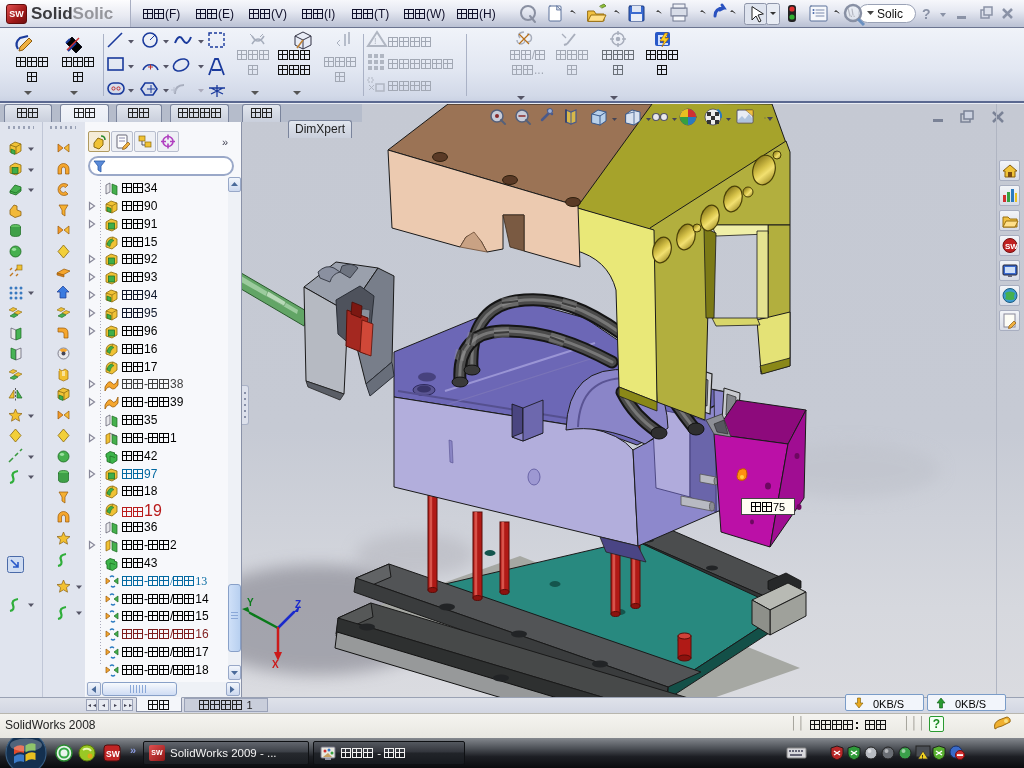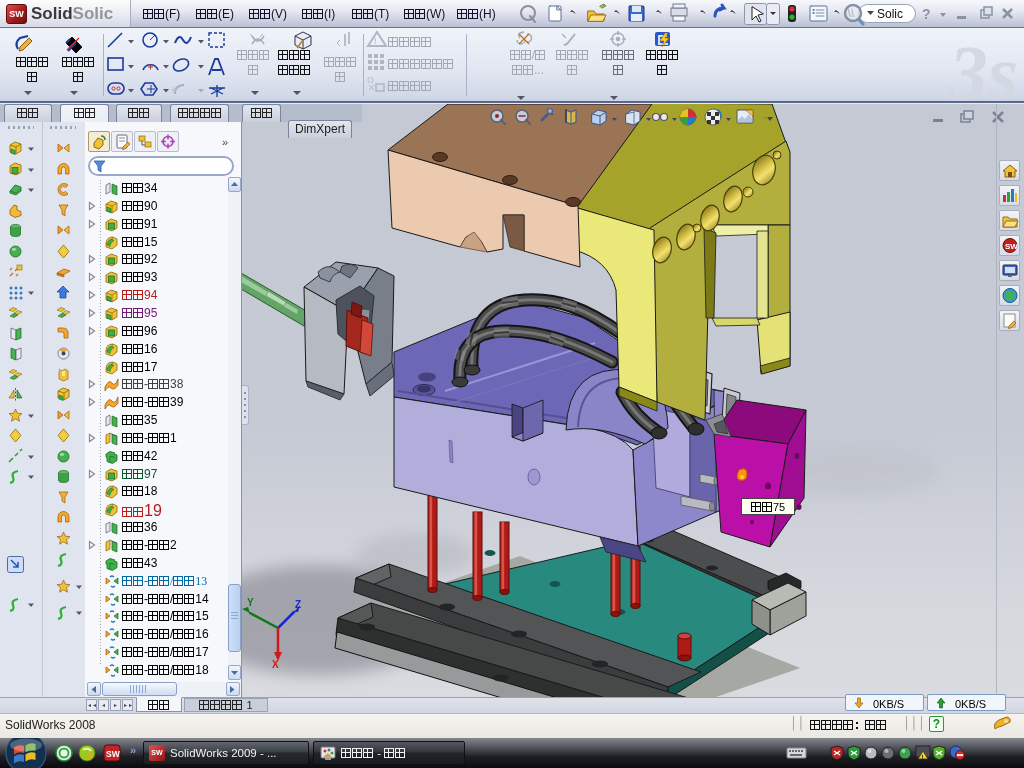--- a/index.html
+++ b/index.html
@@ -76,21 +76,20 @@
 <text x="37" y="17" font-size="12" fill="#111" font-family="Liberation Sans">Solic</text>
 <text x="82" y="18" font-size="14" font-weight="bold" fill="#8a92a6">?</text>
 <path d="M100 12 l6 0 -3 4 z" fill="#8a92a6"></path>
 <rect x="117" y="15" width="9" height="3" fill="#8a92a6"></rect>
 <rect x="141" y="9" width="8" height="8" fill="none" stroke="#8a92a6" stroke-width="1.5"></rect>
         <rect x="144" y="6" width="8" height="8" fill="#dde1ec" stroke="#8a92a6" stroke-width="1.5"></rect>
 <path d="M163 8 l9 9 m0 -9 l-9 9" stroke="#8a92a6" stroke-width="2.5"></path>
 </svg>
 </div>
 <div class="abs" style="left:0;top:28px;width:1024px;height:75px;background:linear-gradient(180deg,#f0f3f9 0%,#e2e7f2 55%,#d2d9e8 90%,#c8d0e2 100%);">
-<div class="abs" style="right:6px;top:0px;font-size:78px;font-weight:bold;font-style:italic;color:#d3d8e3;font-family:'Liberation Serif',serif;">3s</div>
 <svg class="abs" style="left:10px;top:5px" width="90" height="22" viewBox="0 0 90 22">
 <path d="M8 16 q-4 -6 2 -11 l8 -2" fill="none" stroke="#1a3a9c" stroke-width="2.2"></path>
 <path d="M10 14 l9 -9 3 3 -9 9 -4 1 z" fill="#f0b040" stroke="#8a5a10" stroke-width="1"></path>
 <path d="M62 4 l10 10 -6 6 -10 -10 z" fill="#223; " stroke="#112"></path>
 <path d="M60 6 l-4 4 m2 8 l8 -8" stroke="#1a3a9c" stroke-width="2"></path>
 <path d="M57 17 l12 -12" stroke="#d03030" stroke-width="1.4"></path>
 </svg>
       <div class="abs" style="left:8px;top:27px;width:48px;text-align:center;font-size:12px;color:#111;line-height:15px;"><i class="z"></i><i class="z"></i><i class="z"></i><br><i class="z"></i></div>
       <div class="abs" style="left:54px;top:27px;width:48px;text-align:center;font-size:12px;color:#111;line-height:15px;"><i class="z"></i><i class="z"></i><i class="z"></i><br><i class="z"></i></div>
       <svg class="abs" style="left:22px;top:61px" width="70" height="8" viewBox="0 0 70 8">
@@ -486,30 +485,30 @@
     </svg>
     <div class="abs" style="left:122px;top:270px;font-size:12px;color:#000;white-space:nowrap;"><i class="z"></i><i class="z"></i>93</div>
     <svg class="abs" style="left:88px;top:290px" width="8" height="10" viewBox="0 0 8 10">
       <path d="M1.5 1.5 l5 3.5 -5 3.5 z" fill="none" stroke="#889" stroke-width="1.2"></path>
     </svg>
     <svg class="abs" style="left:104px;top:288px" width="15" height="15" viewBox="0 0 15 15">
       <path d="M2 5 l5 -3 6 2 0 7 -5 3 -6 -2 z" fill="#f0c235" stroke="#8a6a10" stroke-width=".8"></path>
       <path d="M2 5 l6 2 5 -3 m-5 3 l0 7" fill="none" stroke="#8a6a10" stroke-width=".7"></path>
       <path d="M3 8 l4 1.5 0 4 -4 -1.5 z" fill="#3fae4a" stroke="#1a6a20" stroke-width=".6"></path>
     </svg>
-    <div class="abs" style="left:122px;top:288px;font-size:12px;color:#b91c1c;white-space:nowrap;"><i class="z"></i><i class="z"></i>94</div>
+    <div class="abs" style="left:122px;top:288px;font-size:12px;color:#0f172a;white-space:nowrap;"><i class="z"></i><i class="z"></i>94</div>
     <svg class="abs" style="left:88px;top:308px" width="8" height="10" viewBox="0 0 8 10">
       <path d="M1.5 1.5 l5 3.5 -5 3.5 z" fill="none" stroke="#889" stroke-width="1.2"></path>
     </svg>
     <svg class="abs" style="left:104px;top:306px" width="15" height="15" viewBox="0 0 15 15">
       <path d="M2 5 l5 -3 6 2 0 7 -5 3 -6 -2 z" fill="#f0c235" stroke="#8a6a10" stroke-width=".8"></path>
       <path d="M2 5 l6 2 5 -3 m-5 3 l0 7" fill="none" stroke="#8a6a10" stroke-width=".7"></path>
       <path d="M3 8 l4 1.5 0 4 -4 -1.5 z" fill="#3fae4a" stroke="#1a6a20" stroke-width=".6"></path>
     </svg>
-    <div class="abs" style="left:122px;top:306px;font-size:12px;color:#701a75;white-space:nowrap;"><i class="z"></i><i class="z"></i>95</div>
+    <div class="abs" style="left:122px;top:306px;font-size:12px;color:#0f172a;white-space:nowrap;"><i class="z"></i><i class="z"></i>95</div>
     <svg class="abs" style="left:88px;top:326px" width="8" height="10" viewBox="0 0 8 10">
       <path d="M1.5 1.5 l5 3.5 -5 3.5 z" fill="none" stroke="#889" stroke-width="1.2"></path>
     </svg>
     <svg class="abs" style="left:104px;top:324px" width="15" height="15" viewBox="0 0 15 15">
       <path d="M2 5 l5 -3 6 2 0 7 -5 3 -6 -2 z" fill="#f0c235" stroke="#8a6a10" stroke-width=".8"></path>
       <rect x="4.5" y="6" width="6" height="6" fill="#3fae4a" stroke="#1a6a20" stroke-width=".7"></rect>
     </svg>
     <div class="abs" style="left:122px;top:324px;font-size:12px;color:#000;white-space:nowrap;"><i class="z"></i><i class="z"></i>96</div>
     <svg class="abs" style="left:104px;top:342px" width="15" height="15" viewBox="0 0 15 15">
       <path d="M2 9 q0 -7 7 -7 l4 2 0 6 -5 4 -6 -2 z" fill="#f0c235" stroke="#8a6a10" stroke-width=".8"></path>
@@ -556,21 +555,21 @@
       <path d="M6 7 l5 1.5 m-5 -1.5 l0 7" fill="none" stroke="#1a6a20" stroke-width=".7"></path>
     </svg>
     <div class="abs" style="left:122px;top:449px;font-size:12px;color:#000;white-space:nowrap;"><i class="z"></i><i class="z"></i>42</div>
     <svg class="abs" style="left:88px;top:469px" width="8" height="10" viewBox="0 0 8 10">
       <path d="M1.5 1.5 l5 3.5 -5 3.5 z" fill="none" stroke="#889" stroke-width="1.2"></path>
     </svg>
     <svg class="abs" style="left:104px;top:467px" width="15" height="15" viewBox="0 0 15 15">
       <path d="M2 5 l5 -3 6 2 0 7 -5 3 -6 -2 z" fill="#f0c235" stroke="#8a6a10" stroke-width=".8"></path>
       <rect x="4.5" y="6" width="6" height="6" fill="#3fae4a" stroke="#1a6a20" stroke-width=".7"></rect>
     </svg>
-    <div class="abs" style="left:122px;top:467px;font-size:12px;color:#14532d;white-space:nowrap;"><i class="z"></i><i class="z"></i>97</div>
+    <div class="abs" style="left:122px;top:467px;font-size:12px;color:#0369a1;white-space:nowrap;"><i class="z"></i><i class="z"></i>97</div>
     <svg class="abs" style="left:104px;top:484px" width="15" height="15" viewBox="0 0 15 15">
       <path d="M2 9 q0 -7 7 -7 l4 2 0 6 -5 4 -6 -2 z" fill="#f0c235" stroke="#8a6a10" stroke-width=".8"></path>
       <path d="M2 9 q5 -1 7 -7" fill="none" stroke="#8a6a10" stroke-width=".7"></path>
       <path d="M3 10 a7 7 0 0 1 4 -6 l3 1.5 a7 7 0 0 0 -4 6 z" fill="#3fae4a" stroke="#1a6a20" stroke-width=".5"></path>
     </svg>
     <div class="abs" style="left:122px;top:484px;font-size:12px;color:#000;white-space:nowrap;"><i class="z"></i><i class="z"></i>18</div>
     <svg class="abs" style="left:104px;top:502px" width="15" height="15" viewBox="0 0 15 15">
       <path d="M2 9 q0 -7 7 -7 l4 2 0 6 -5 4 -6 -2 z" fill="#f0c235" stroke="#8a6a10" stroke-width=".8"></path>
       <path d="M2 9 q5 -1 7 -7" fill="none" stroke="#8a6a10" stroke-width=".7"></path>
       <path d="M3 10 a7 7 0 0 1 4 -6 l3 1.5 a7 7 0 0 0 -4 6 z" fill="#3fae4a" stroke="#1a6a20" stroke-width=".5"></path>
@@ -611,21 +610,21 @@
       <path d="M2 4 l4 3 -4 3 z" fill="#f5a62e" stroke="#9a5a08" stroke-width=".7"></path>
       <path d="M14 10 l-4 -3 4 -3 z" fill="#45b04d" stroke="#1a6a20" stroke-width=".7"></path>
       <path d="M7 12 q2 2 4 0 m-5 -9 q2 -2 4 0" fill="none" stroke="#2a7ac0" stroke-width="1.2"></path>
     </svg>
     <div class="abs" style="left:122px;top:609px;font-size:12px;color:#000;white-space:nowrap;"><i class="z"></i><i class="z"></i>-<i class="z"></i><i class="z"></i>/<i class="z"></i><i class="z"></i>15</div>
     <svg class="abs" style="left:104px;top:627px" width="15" height="15" viewBox="0 0 15 15">
       <path d="M2 4 l4 3 -4 3 z" fill="#f5a62e" stroke="#9a5a08" stroke-width=".7"></path>
       <path d="M14 10 l-4 -3 4 -3 z" fill="#45b04d" stroke="#1a6a20" stroke-width=".7"></path>
       <path d="M7 12 q2 2 4 0 m-5 -9 q2 -2 4 0" fill="none" stroke="#2a7ac0" stroke-width="1.2"></path>
     </svg>
-    <div class="abs" style="left:122px;top:627px;font-size:12px;color:#000000;white-space:nowrap;"><i class="z"></i><i class="z"></i>-<i class="z"></i><i class="z"></i>/<i class="z"></i><i class="z"></i>16</div>
+    <div class="abs" style="left:122px;top:627px;font-size:12px;color:#7f1d1d;white-space:nowrap;"><i class="z"></i><i class="z"></i>-<i class="z"></i><i class="z"></i>/<i class="z"></i><i class="z"></i>16</div>
     <svg class="abs" style="left:104px;top:645px" width="15" height="15" viewBox="0 0 15 15">
       <path d="M2 4 l4 3 -4 3 z" fill="#f5a62e" stroke="#9a5a08" stroke-width=".7"></path>
       <path d="M14 10 l-4 -3 4 -3 z" fill="#45b04d" stroke="#1a6a20" stroke-width=".7"></path>
       <path d="M7 12 q2 2 4 0 m-5 -9 q2 -2 4 0" fill="none" stroke="#2a7ac0" stroke-width="1.2"></path>
     </svg>
     <div class="abs" style="left:122px;top:645px;font-size:12px;color:#000;white-space:nowrap;"><i class="z"></i><i class="z"></i>-<i class="z"></i><i class="z"></i>/<i class="z"></i><i class="z"></i>17</div>
     <svg class="abs" style="left:104px;top:663px" width="15" height="15" viewBox="0 0 15 15">
       <path d="M2 4 l4 3 -4 3 z" fill="#f5a62e" stroke="#9a5a08" stroke-width=".7"></path>
       <path d="M14 10 l-4 -3 4 -3 z" fill="#45b04d" stroke="#1a6a20" stroke-width=".7"></path>
       <path d="M7 12 q2 2 4 0 m-5 -9 q2 -2 4 0" fill="none" stroke="#2a7ac0" stroke-width="1.2"></path>

